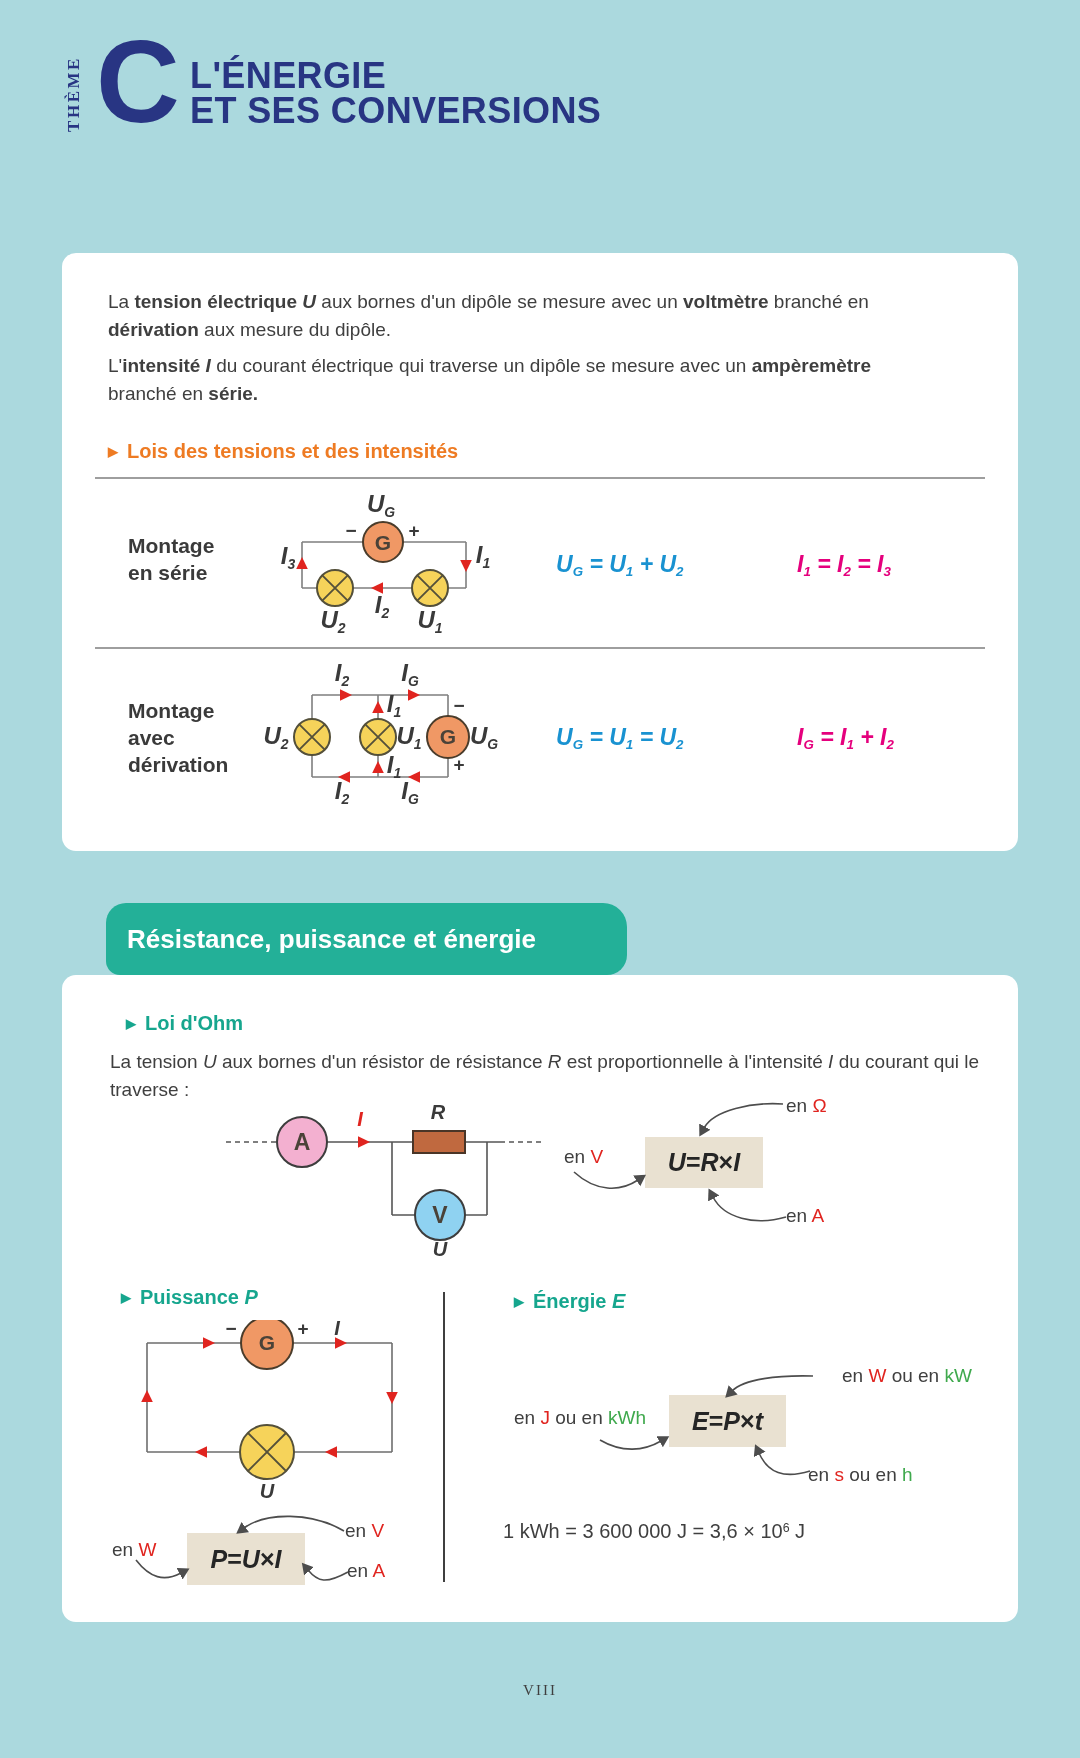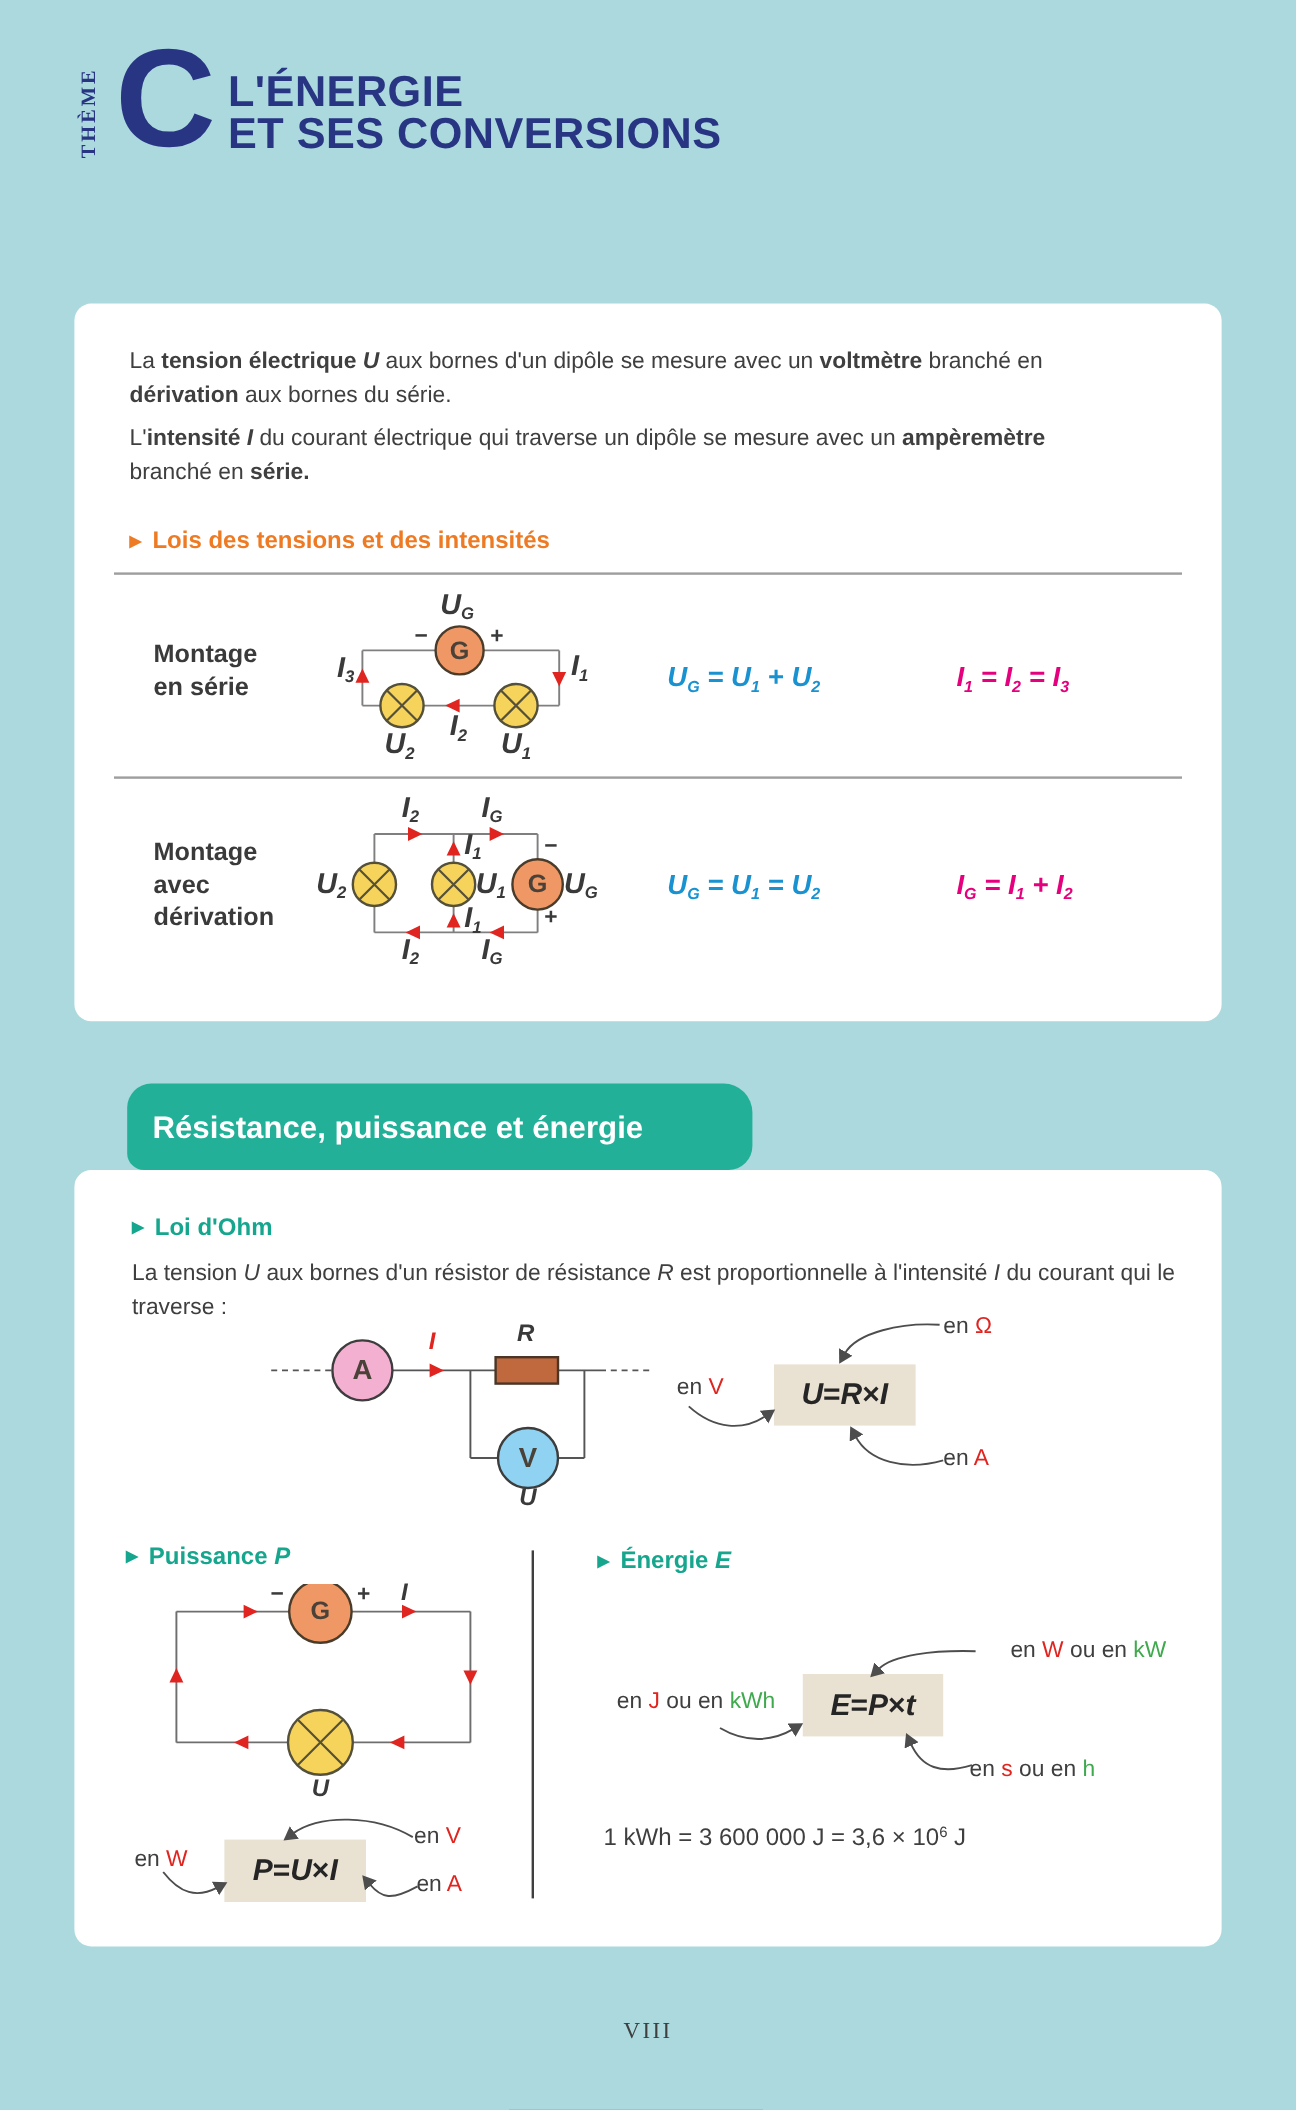--- a/index.html
+++ b/index.html
@@ -16,52 +16,52 @@
   .banner{position:absolute;display:flex;align-items:center;color:#fff;font-weight:700;z-index:0;}
   .banner-orange{background:var(--orange);border-radius:18px 22px 18px 14px;font-size:24px;padding-left:30px;}
   .banner-teal{background:var(--teal_banner);border-radius:20px 24px 20px 14px;font-size:26px;padding-left:28px;}
   .body-p{position:absolute;font-size:19px;line-height:28px;color:var(--text);z-index:2;}
   .b{font-weight:700;} .i{font-style:italic;}
   .sub{font-size:0.58em;vertical-align:-0.32em;}
   .sup{font-size:0.62em;vertical-align:0.5em;}
   .c-red{color:var(--red);} .c-green{color:var(--green);}
   .hd{position:absolute;font-size:20px;font-weight:700;white-space:nowrap;z-index:2;}
   .hd .arr{font-size:13px;margin-right:9px;position:relative;top:-2px;}
-  .hd-orange{color:var(--orange);} .hd-teal{color:var(--teal);}
+  .hd-orange{color:var(--orange);} .hd-teal{color:var(--teal);margin-left:16px;}
   .divider{position:absolute;background:#9e9e9e;z-index:2;}
   .mlabel{position:absolute;font-size:21px;font-weight:700;color:#3a3a3a;line-height:27px;white-space:pre-line;z-index:2;}
   .clabel{font-size:24px;font-style:italic;font-weight:700;color:#3a3a3a;z-index:3;}
   .sign{font-size:19px;font-weight:700;font-style:normal;color:#3a3a3a;z-index:3;}
   .letter{font-size:21px;font-weight:700;font-style:normal;color:#4a4238;z-index:3;}
   .formula{position:absolute;font-size:23px;font-weight:700;font-style:italic;white-space:nowrap;z-index:2;}
   .f-blue{color:var(--blue);} .f-magenta{color:var(--magenta);}
   .fbox{position:absolute;background:var(--beige);display:flex;align-items:center;justify-content:center;
         font-size:25px;font-weight:700;color:#252525;z-index:2;white-space:nowrap;}
   .unit{position:absolute;font-size:19px;color:var(--text);white-space:nowrap;z-index:2;}
   .csvg{position:absolute;z-index:2;}
   .title{position:absolute;color:var(--navy);font-weight:700;font-size:36px;letter-spacing:0.4px;white-space:nowrap;}
   .theme-rot{position:absolute;transform:translate(-50%,-50%) rotate(-90deg);color:var(--navy);
              font-family:"Liberation Serif",serif;font-weight:700;font-size:17px;letter-spacing:2.5px;white-space:nowrap;}
   .theme-c{position:absolute;color:var(--navy);font-weight:700;font-size:116px;line-height:1;}
   .footer{position:absolute;left:0;right:0;text-align:center;font-family:"Liberation Serif",serif;
-          font-size:19px;letter-spacing:2px;color:#3f3f3f;}
+          font-size:15px;letter-spacing:2px;color:#3f3f3f;}
 </style>
 </head>
 <body>
 
 <div class="page">
 
   <div class="theme-rot" style="left:74px;top:94px;">THÈME</div>
   <div class="theme-c" style="left:96px;top:24px;">C</div>
   <div class="title" style="left:190px;top:55px;">L'ÉNERGIE</div>
   <div class="title" style="left:190px;top:90px;">ET SES CONVERSIONS</div>
 
   <div class="card" style="left:62px;top:253px;width:956px;height:598px;"></div>
 
-  <div class="body-p" style="left:108px;top:288px;width:812px;"><span>La </span><span class="b">tension électrique </span><span class="b i">U</span><span> aux bornes d'un dipôle se mesure avec un </span><span class="b">voltmètre</span><span> branché en </span><span class="b">dérivation</span><span> aux bornes du série.</span></div>
+  <div class="body-p" style="left:108px;top:288px;width:812px;"><span>La </span><span class="b">tension électrique </span><span class="b i">U</span><span> aux bornes d'un dipôle se mesure avec un </span><span class="b">voltmètre</span><span> branché en </span><span class="b">dérivation</span><span> aux mesure du dipôle.</span></div>
   <div class="body-p" style="left:108px;top:352px;width:812px;"><span>L'</span><span class="b">intensité </span><span class="b i">I</span><span> du courant électrique qui traverse un dipôle se mesure avec un </span><span class="b">ampèremètre</span><span> branché en </span><span class="b">série.</span></div>
 
   <div class="hd hd-orange" style="left:108px;top:440px;">
     <span class="arr">▶</span><span>Lois des tensions et des intensités</span>
   </div>
 
   <div class="divider" style="left:95px;top:477px;width:890px;height:2px;"></div>
 
   <div class="mlabel" style="left:128px;top:532px;">Montage
 en série</div>

